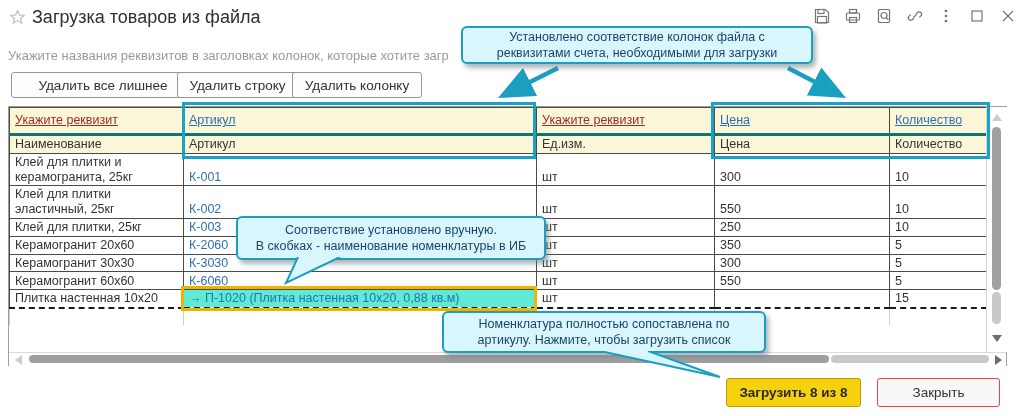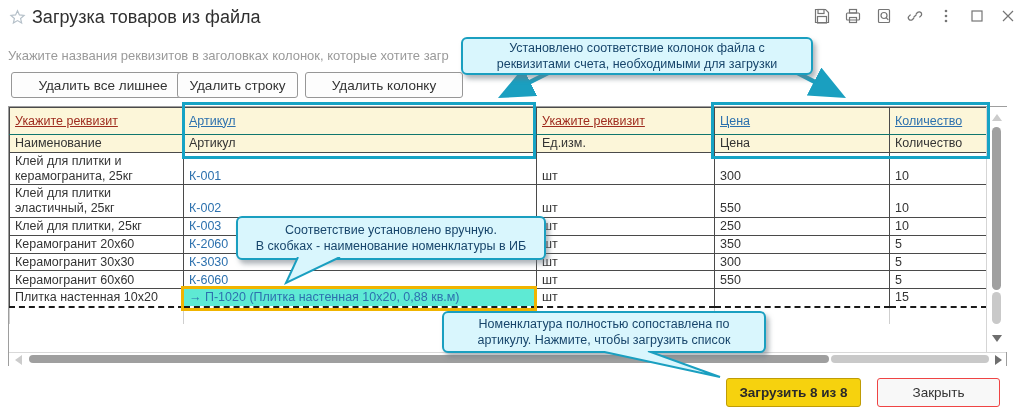--- a/index.html
+++ b/index.html
@@ -9,29 +9,29 @@
   .star{position:absolute;left:9px;top:9px;width:17px;height:17px;}
   .title{position:absolute;left:32px;top:7px;font-size:18px;color:#2f2f2f;}
   .tb-icons{position:absolute;top:8px;right:9px;display:flex;gap:15px;align-items:center;}
   .tb-icons svg{display:block;cursor:pointer;}
   .subtitle{position:absolute;top:48px;font-size:13px;color:#9a9a9a;white-space:nowrap;}
   .sub-left{left:8px;} .sub-tail{left:800px;}
   
   .btn{position:absolute;top:72px;height:26px;background:#fdfdfd;border:1px solid #979797;
        border-radius:3px;font-size:13.5px;color:#333;display:flex;align-items:center;
        justify-content:center;cursor:pointer;box-sizing:border-box;}
-  .btn1{left:11px;width:184px;} .btn2{left:177px;width:121px;} .btn3{left:305px;width:158px;}
+  .btn1{left:11px;width:184px;} .btn2{left:177px;width:121px;} .btn3{left:292px;width:130px;}
   
   .frame{position:absolute;left:8px;top:106px;width:999px;height:260px;border:1px solid #9e9e9e;
          box-sizing:border-box;background:#fff;}
   table{border-collapse:collapse;table-layout:fixed;width:977px;font-size:12.5px;}
   th,td{border:1px solid #4a4a4a;padding:1px 5px;text-align:left;vertical-align:bottom;
         overflow:hidden;font-weight:normal;line-height:1.18;box-sizing:border-box;}
   thead th{background:#fcf6d9;vertical-align:middle;}
-  tr.attr-row th{border-bottom:1px solid #0f766e;}
+  tr.attr-row th{border-bottom:3px solid #0f766e;}
   .lnk-red{color:#9e2b1e;text-decoration:underline;cursor:pointer;}
   .lnk-blue{color:#2d71ae;text-decoration:underline;cursor:pointer;}
   td.article{color:#2d71ae;}
   td.sel{background:#5eead4;}
   tr.ghost td{border:1px solid #cfcfcf;border-top:2px dashed #1a1a1a;border-bottom:none;}
   
   .scroll-v{position:absolute;left:977px;top:0;width:20px;height:245px;border-left:1px solid #d5d5d5;background:#fff;}
   .scroll-h{position:absolute;left:0;top:245px;width:997px;height:13px;border-top:1px solid #d9d9d9;background:#fff;}
   .vthumb{position:absolute;left:5px;width:9px;border-radius:4.5px;background:#a0a0a0;cursor:pointer;}
   .vthumb.light{background:#c9c9c9;}
@@ -203,21 +203,21 @@
       <div class="hthumb light" style="left:822px;width:158px;"></div>
       <div class="tri" style="left:986px;top:2px;border-top:5px solid transparent;border-bottom:5px solid transparent;border-left:7px solid #6e6e6e;"></div>
     </div>
   </div>
 
   <div class="hl" style="left:182px;top:102px;width:354px;height:57px;"></div>
   <div class="hl" style="left:711px;top:102px;width:279px;height:57px;"></div>
 
   <div class="hl-orange" style="left:181px;top:286px;width:356px;height:25px;"></div>
 
-  <div class="callout" style="left:461px;top:26px;width:352px;height:38px;padding:2px 12px;margin-top:11px;">Установлено соответствие колонок файла с реквизитами счета, необходимыми для загрузки</div>
+  <div class="callout" style="left:461px;top:26px;width:352px;height:38px;padding:2px 12px;">Установлено соответствие колонок файла с реквизитами счета, необходимыми для загрузки</div>
   <svg class="arrows" width="440" height="46" style="left:440px;top:58px;">
     <defs>
       <marker id="ah" markerWidth="9" markerHeight="8" refX="6.5" refY="3.5" orient="auto">
         <path d="M0 0 L8 3.5 L0 7 z" fill="#1a9fc0"></path>
       </marker>
     </defs>
     <line x1="118" y1="10" x2="64" y2="37" stroke="#1a9fc0" stroke-width="4.5" marker-end="url(#ah)"></line>
     <line x1="348" y1="10" x2="400" y2="37" stroke="#1a9fc0" stroke-width="4.5" marker-end="url(#ah)"></line>
   </svg>
 

